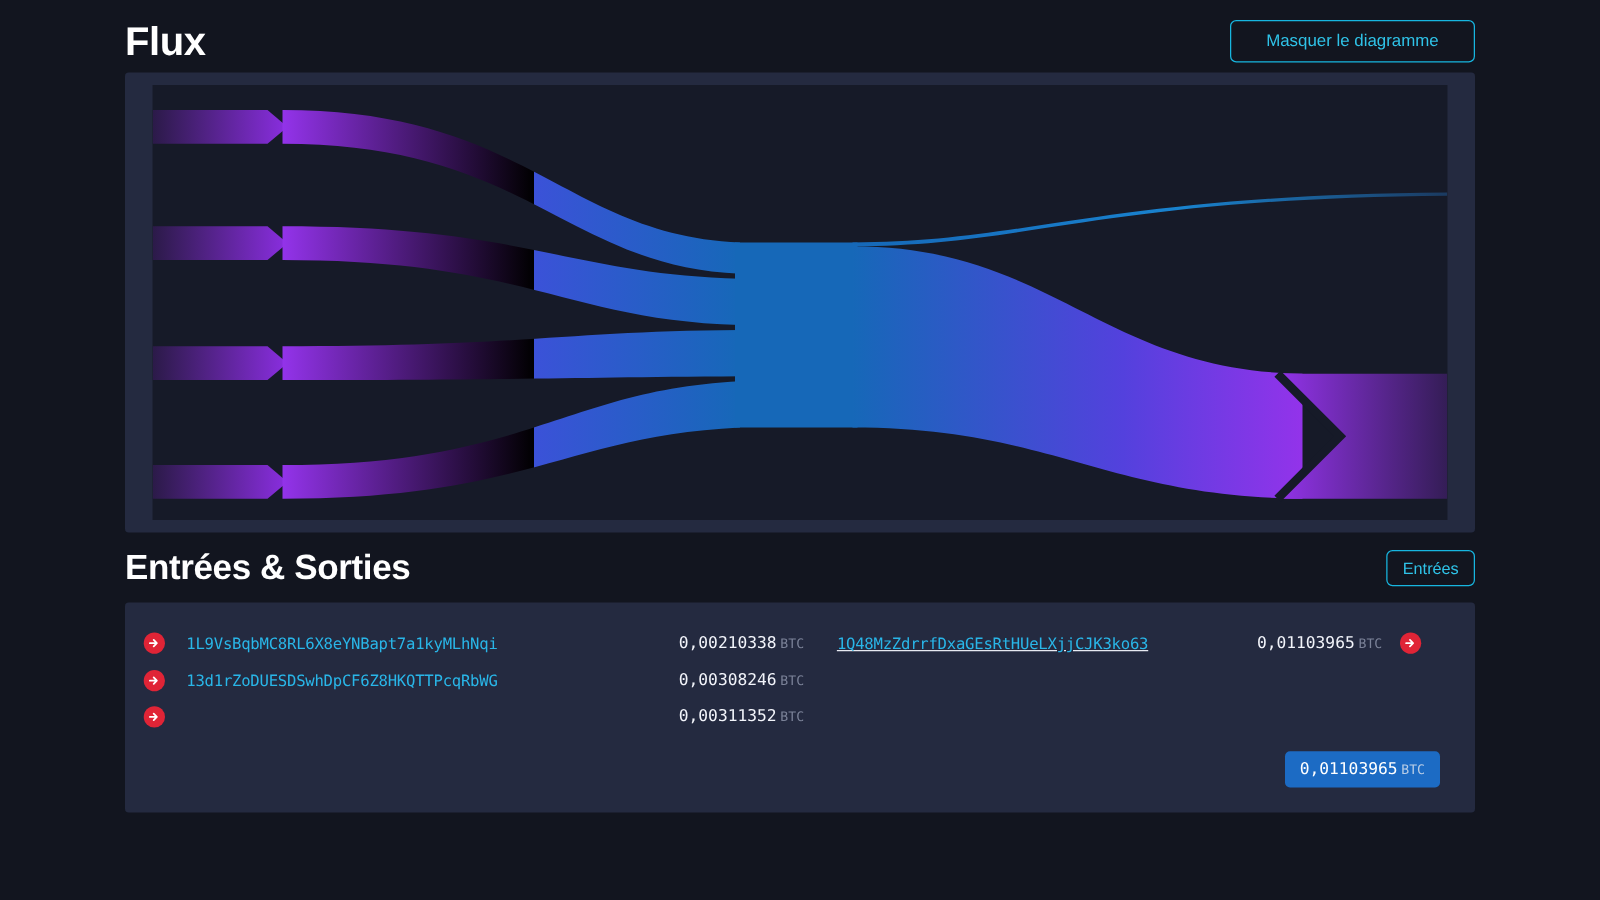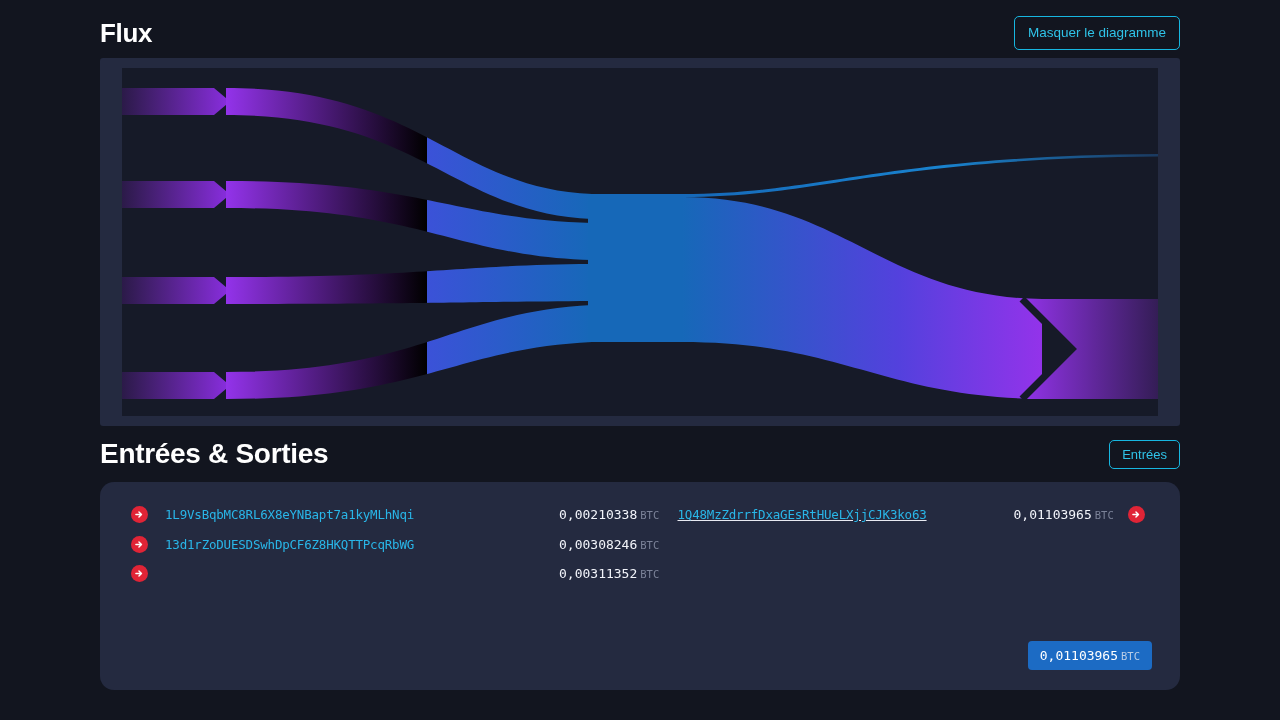--- a/index.html
+++ b/index.html
@@ -27,37 +27,37 @@
   .section-head {
     display: flex;
     align-items: center;
     justify-content: space-between;
     height: 58px;
   }
   .section-head.flux { padding-top: 8px; height: 58px; }
   .section-head.io  { height: 56px; padding-top: 0; }
 
   .title {
-    font-size: 26px;
+    font-size: 32px;
     font-weight: bold;
     letter-spacing: -0.3px;
     color: #ffffff;
   }
   .title.io { font-size: 28px; }
 
   .ghost-btn {
     background: transparent;
     border: 1px solid #17b6e0;
     color: #2fc3e8;
     border-radius: 5px;
     font-family: "Liberation Sans", sans-serif;
     cursor: pointer;
     line-height: 1;
   }
-  .ghost-btn.wide { font-size: 13.5px; padding: 9px 13px; }
+  .ghost-btn.wide { font-size: 13.5px; padding: 9px 28px; }
   .ghost-btn.small { font-size: 13px; padding: 7px 12px; }
 
   
   .diagram-panel {
     background: #242a40;
     border-radius: 3px;
     width: 1080px;
     height: 368px;
     padding: 10px 22px;
     position: relative;
@@ -67,24 +67,24 @@
     width: 100%;
     height: 100%;
     position: relative;
     overflow: hidden;
   }
   .diagram-inner svg { display: block; width: 100%; height: 100%; }
 
   
   .io-panel {
     background: #242a40;
-    border-radius: 14px;
+    border-radius: 3px;
     width: 1080px;
-    height: 208px;
-    padding: 18px 28px 18px 31px;
+    height: 168px;
+    padding: 18px 28px 18px 15px;
     position: relative;
   }
 
   .io-cols {
     display: flex;
     gap: 0;
   }
   .io-col { flex: 0 0 50%; }
 
   .io-row {

